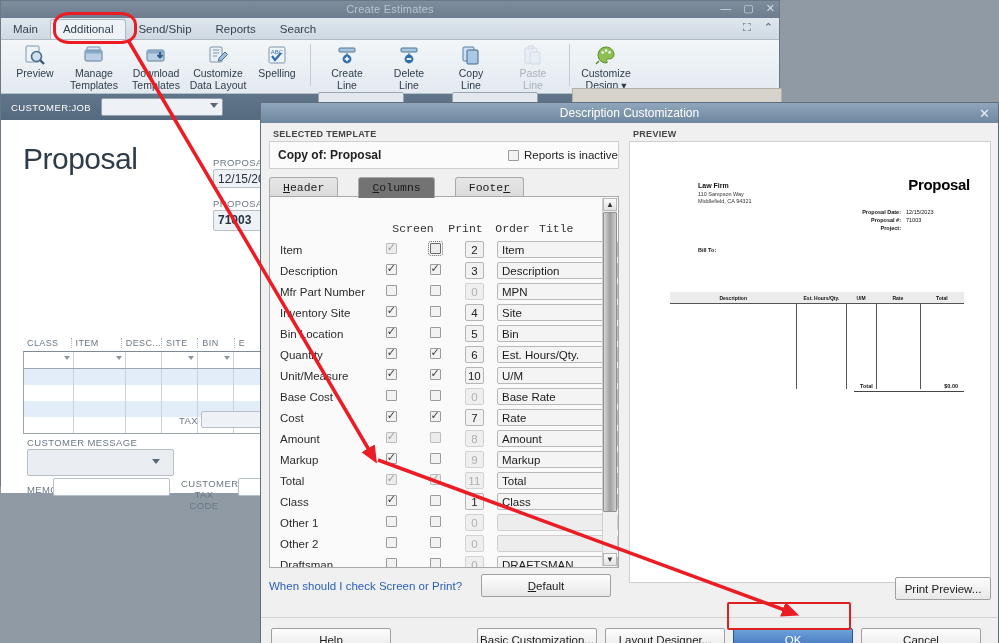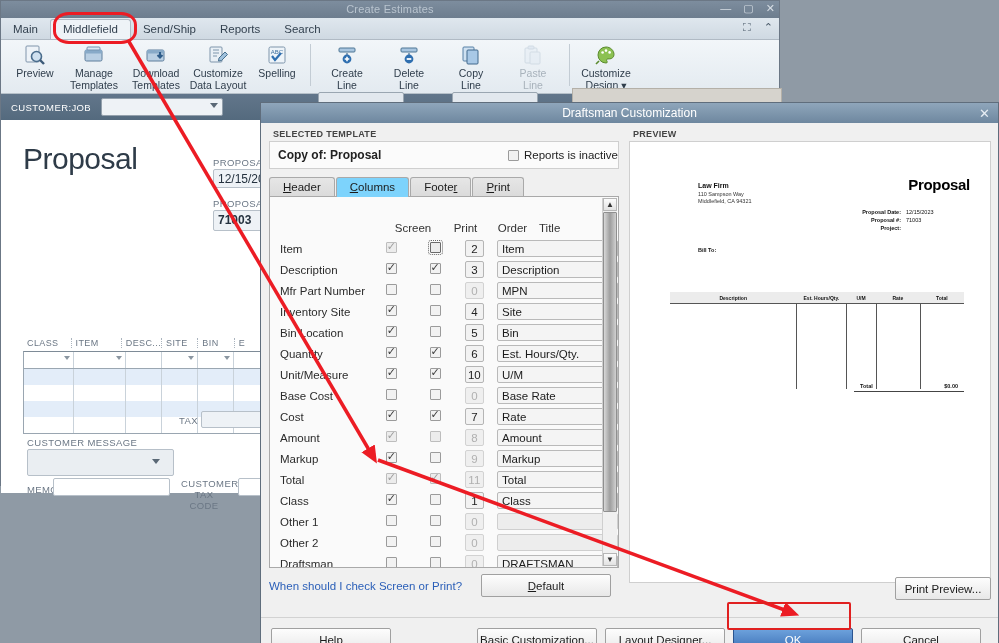--- a/index.html
+++ b/index.html
@@ -117,30 +117,30 @@
     content: "✓"; position: absolute; left: 0px; top: -3px; font-size: 11px; color: #3b3b3b; line-height: 13px;
   }
   .cb.dim { background: #ececec; border-color: #bdbdbd; }
   .cb.dim.checked::after { color: #9e9e9e; }
   .cb.focus { outline: 1px dotted #666; outline-offset: 1px; border-color: #6b6b6b; }
 
   .tabs2 { margin-top: 8px; height: 20px; position: relative; }
   .tab2 {
     display: inline-block; font-size: 11.5px; color: #1b1b1b; background: linear-gradient(#e6e6e6,#d2d2d2);
     border: 1px solid #a9a9a9; border-bottom: none; border-radius: 3px 3px 0 0;
-    padding: 3px 13px 17px 13px; margin-right: 1px; cursor: default;
-  }
-  .tab2.active { background: #7dd3fc; padding-bottom: 4px; position: relative; z-index: 3; }
+    padding: 3px 13px 17px 13px; margin-right: 20px; cursor: default; font-family: Liberation Mono, monospace;
+  }
+  .tab2.active { background: #737373; padding-bottom: 4px; position: relative; z-index: 3; }
   .tab2 u { text-decoration: underline; }
 
   .cols-pane {
     position: relative; border: 1px solid #a9a9a9; background: #fafafa;
     height: 372px; margin-top: -1px; box-sizing: border-box; overflow: hidden;
   }
-  .cols-head { display: flex; font-size: 11.5px; color: #333; padding: 25px 0 4px 0; }
+  .cols-head { display: flex; font-size: 11.5px; color: #333; padding: 25px 0 4px 0; font-family: Liberation Mono, monospace; }
   .ch-name { width: 104px; padding-left: 10px; }
   .ch-screen { width: 58px; text-align: center; }
   .ch-print { width: 47px; text-align: center; }
   .ch-order { width: 47px; text-align: center; }
   .ch-title { padding-left: 3px; }
 
   .col-row { display: flex; align-items: center; height: 21px; font-size: 11.5px; color: #2b2b2b; }
   .cr-name { width: 104px; padding-left: 10px; }
   .cr-screen { width: 58px; text-align: center; }
   .cr-print { width: 47px; text-align: center; }
@@ -223,21 +223,21 @@
         <span>✕</span>
       </div>
     </div>
 
     <div class="ribbon">
       <div class="tabstrip" id="ce-tabs">
         <div class="tab-right">
           <span>⛶</span>
           <span>⌃</span>
         </div>
-      <div class="tab">Main</div><div class="tab active">Middlefield</div><div class="tab">Send/Ship</div><div class="tab">Reports</div><div class="tab">Search</div></div>
+      <div class="tab">Main</div><div class="tab active">Additional</div><div class="tab">Send/Ship</div><div class="tab">Reports</div><div class="tab">Search</div></div>
       <div class="ribbon-body" id="ce-ribbon">
           <div class="rb-item">
             <div class="rb-ico">
               <svg width="22" height="22" viewBox="0 0 22 22">
                 <rect x="2" y="2" width="13" height="16" rx="1" fill="#eef3f8" stroke="#8095ab"></rect>
                 <circle cx="12.5" cy="12.5" r="5" fill="#cfe0ef" stroke="#4a6c8c" stroke-width="1.6"></circle>
                 <line x1="16" y1="16" x2="20" y2="20" stroke="#3c5a77" stroke-width="2.4"></line>
               </svg>
             </div>
             <div>Preview</div>
@@ -443,21 +443,21 @@
       <div class="ce-fld-box" style="left:237px; top:358px; width:33px; height:18px; background:#fff;"></div>
     </div>
   </div>
 
   <div style="position:absolute; left:318px; top:92px; width:84px; height:14px; background:#e2e8ee; border:1px solid #9aa6b1; border-radius:2px;"></div>
   <div style="position:absolute; left:452px; top:92px; width:84px; height:14px; background:#e2e8ee; border:1px solid #9aa6b1; border-radius:2px;"></div>
   <div style="position:absolute; left:572px; top:88px; width:208px; height:18px; background:#d6d3cd; border:1px solid #b4b0a8;"></div>
 
   <div class="ac">
     <div class="ac-title">
-      <span>Draftsman Customization</span>
+      <span>Description Customization</span>
       <span class="ac-close">✕</span>
     </div>
 
     <div class="ac-body">
 
       <div class="panel-left">
         <div class="grp-label">SELECTED TEMPLATE</div>
         <div class="sel-tpl">
           <div class="sel-tpl-name">Copy of: Proposal</div>
           <div class="inactive-wrap">

